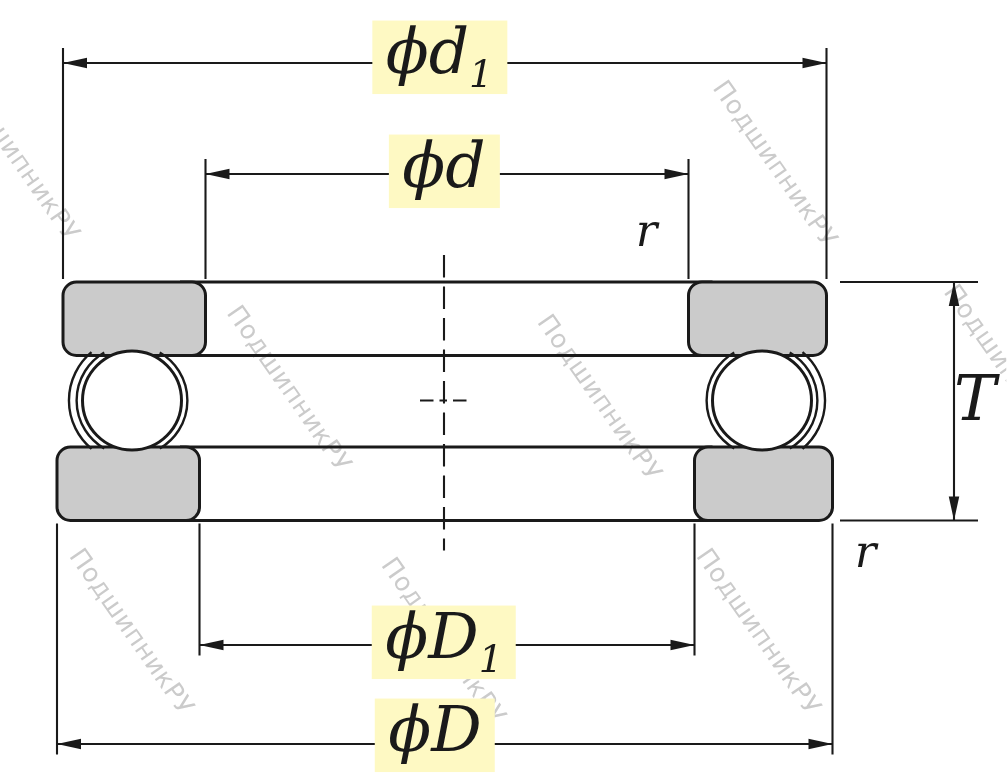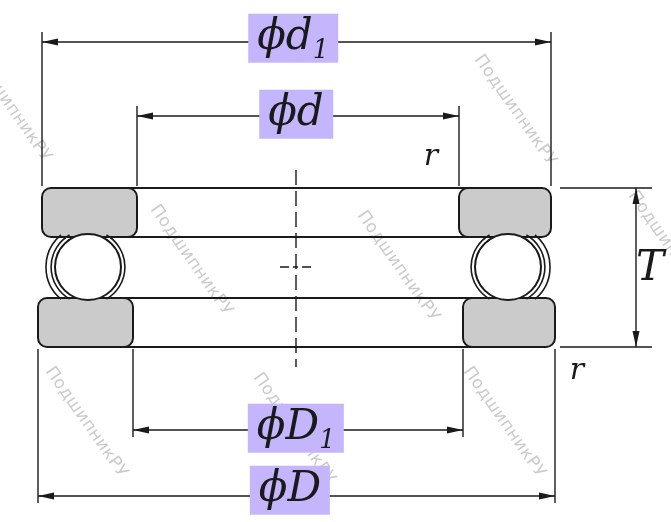--- a/index.html
+++ b/index.html
@@ -10,21 +10,21 @@
   }
   .wm {
     position:absolute; font-family:"DejaVu Sans","Liberation Sans",sans-serif;
     font-size:17px; letter-spacing:0.5px; color:#c2c2c2; opacity:0.85;
     transform-origin:0 0; transform:rotate(55deg); white-space:nowrap;
     z-index:1; user-select:none;
   }
   svg.draw { position:absolute; left:0; top:0; z-index:2; }
   .dim-label {
     position:absolute; transform:translate(-50%,-50%);
-    font-style:italic; line-height:1; background:#c4b5fd; padding:0 9px;
+    font-style:italic; line-height:1; background:#fef9c3; padding:0 9px;
     z-index:3; white-space:nowrap;
   }
   .dim-label sub { font-size:0.6em; }
   .lbl-phi-big { font-size:42px; }
   .lbl-r { font-size:30px; background:transparent; padding:0 2px; }
   .lbl-T { font-size:42px; background:transparent; padding:0 2px; }
 </style>
 </head>
 <body>
 

